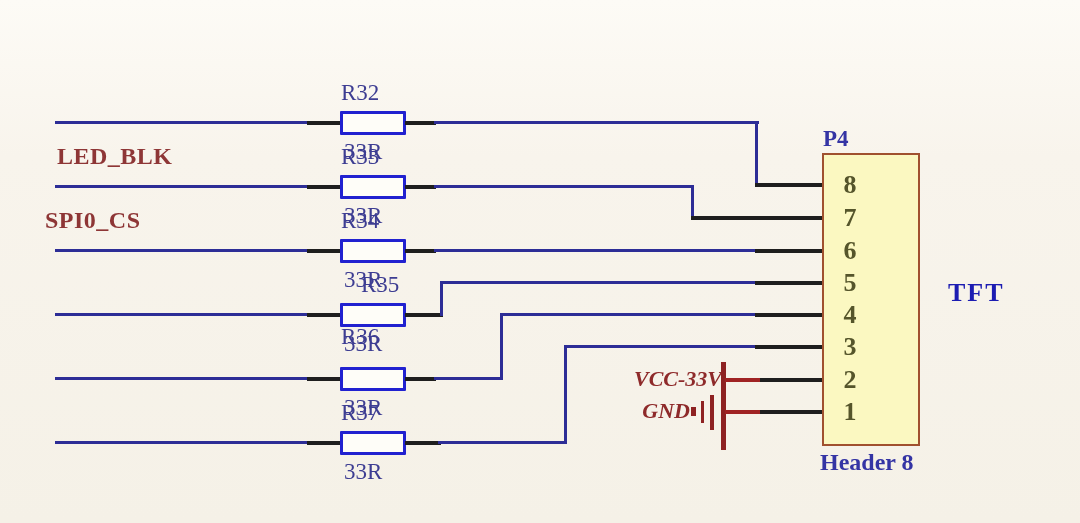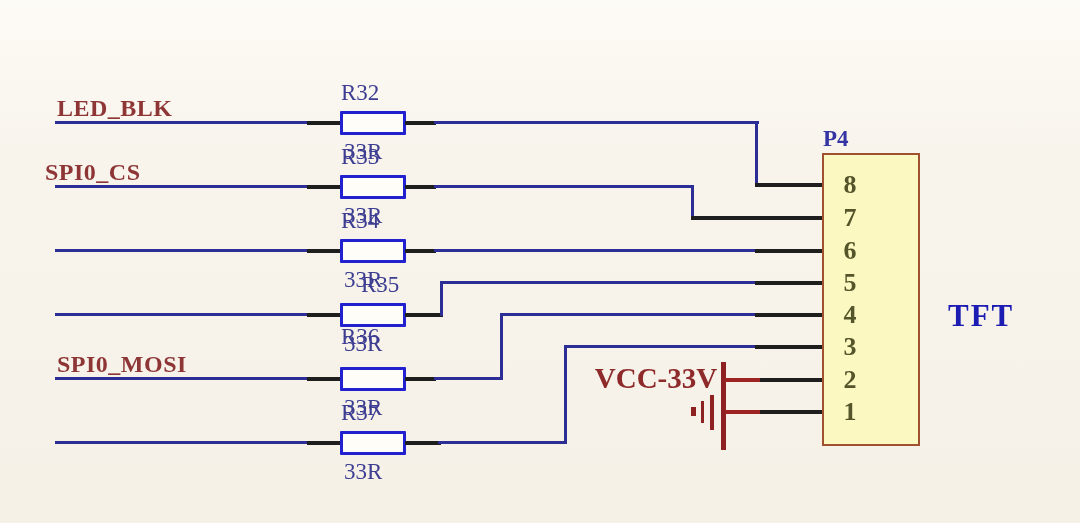--- a/index.html
+++ b/index.html
@@ -16,40 +16,40 @@
   .wk{background:#1e1e1e;height:4px;}
   .wr{background:#a02323;height:4px;}
   .brv{background:#8e2222;position:absolute;}
   .res{
     position:absolute;width:60px;height:18px;
     border:3px solid #2121d0;background:#fefdf8;border-radius:1px;
   }
   .netlbl{
     position:absolute;
     font-weight:bold;font-size:24px;line-height:26px;
-    color:#8e3636;letter-spacing:0.5px;white-space:nowrap;
+    color:#8e3636;letter-spacing:0.5px;white-space:nowrap;margin-top:48px;
   }
   .des,.val{
     position:absolute;
     font-weight:normal;font-size:23px;line-height:24px;
     color:#3d3d92;white-space:nowrap;
   }
   .pinnum{
     position:absolute;left:836px;width:28px;text-align:center;
     font-weight:bold;font-size:26px;line-height:30px;color:#55552b;
   }
   .hdrbox{
     position:absolute;left:822px;top:153px;width:94px;height:289px;
     background:#fbf8c1;border:2px solid #a0512f;
   }
   .blutxt{position:absolute;color:#3434a4;font-size:23px;font-weight:bold;line-height:25px;white-space:nowrap;}
-  .pwrtxt{position:absolute;color:#8e2a2a;font-size:29px;font-weight:bold;line-height:27px;text-align:center;white-space:nowrap;}
+  .pwrtxt{position:absolute;color:#8e2a2a;font-size:22px;font-weight:bold;line-height:27px;text-align:right;white-space:nowrap;font-style:italic;}
   .tft{
     position:absolute;left:948px;top:278px;
-    color:#1c1cb2;font-size:31px;font-weight:bold;letter-spacing:2px;margin-top:20px;
+    color:#1c1cb2;font-size:26px;font-weight:bold;letter-spacing:2px;
   }
 </style>
 </head>
 <body>
 
 <div class="stage">
 
   <div class="netlbl" style="left:57px;top:95px">LED_BLK</div>
   <div class="w wb" style="left:55px;top:121px;width:254px"></div>
   <div class="w wk" style="left:307px;top:121px;width:34px"></div>
@@ -84,21 +84,20 @@
   <div class="w wb" style="left:55px;top:313px;width:254px"></div>
   <div class="w wk" style="left:307px;top:313px;width:34px"></div>
   <div class="res" style="left:340px;top:303px"></div>
   <div class="w wk" style="left:405px;top:313px;width:38px"></div>
   <div class="w wbv" style="left:440px;top:281px;height:35px"></div>
   <div class="w wb" style="left:440px;top:281px;width:317px"></div>
   <div class="w wk" style="left:755px;top:281px;width:68px"></div>
   <div class="des" style="left:361px;top:273px">R35</div>
   <div class="val" style="left:344px;top:332px">33R</div>
 
-  <div class="netlbl" style="left:57px;top:351px">SPI0_MOSI</div>
   <div class="w wb" style="left:55px;top:377px;width:254px"></div>
   <div class="w wk" style="left:307px;top:377px;width:34px"></div>
   <div class="res" style="left:340px;top:367px"></div>
   <div class="w wk" style="left:405px;top:377px;width:31px"></div>
   <div class="w wb" style="left:434px;top:377px;width:69px"></div>
   <div class="w wbv" style="left:500px;top:313px;height:67px"></div>
   <div class="w wb" style="left:500px;top:313px;width:257px"></div>
   <div class="w wk" style="left:755px;top:313px;width:68px"></div>
   <div class="des" style="left:341px;top:325px">R36</div>
   <div class="val" style="left:344px;top:396px">33R</div>
@@ -108,35 +107,37 @@
   <div class="res" style="left:340px;top:431px"></div>
   <div class="w wk" style="left:405px;top:441px;width:36px"></div>
   <div class="w wb" style="left:438px;top:441px;width:129px"></div>
   <div class="w wbv" style="left:564px;top:345px;height:99px"></div>
   <div class="w wb" style="left:564px;top:345px;width:193px"></div>
   <div class="w wk" style="left:755px;top:345px;width:68px"></div>
   <div class="des" style="left:341px;top:401px">R37</div>
   <div class="val" style="left:344px;top:460px">33R</div>
 
   <div class="pwrtxt" style="left:590px;top:365px;width:132px">VCC-33V</div>
+  <div class="pwrtxt" style="left:590px;top:397px;width:100px">GND</div>
   <div class="brv" style="left:691px;top:407px;width:5px;height:9px"></div>
   <div class="brv" style="left:701px;top:401px;width:3px;height:22px"></div>
   <div class="brv" style="left:710px;top:395px;width:4px;height:35px"></div>
   <div class="brv" style="left:721px;top:362px;width:5px;height:88px"></div>
   <div class="w wr" style="left:725px;top:378px;width:38px"></div>
   <div class="w wk" style="left:760px;top:378px;width:63px"></div>
   <div class="w wr" style="left:725px;top:410px;width:38px"></div>
   <div class="w wk" style="left:760px;top:410px;width:63px"></div>
 
   <div class="blutxt" style="left:823px;top:126px">P4</div>
   <div class="hdrbox"></div>
   <div class="pinnum" style="top:170px">8</div>
   <div class="pinnum" style="top:203px">7</div>
   <div class="pinnum" style="top:236px">6</div>
   <div class="pinnum" style="top:268px">5</div>
   <div class="pinnum" style="top:300px">4</div>
   <div class="pinnum" style="top:332px">3</div>
   <div class="pinnum" style="top:365px">2</div>
   <div class="pinnum" style="top:397px">1</div>
+  <div class="blutxt" style="left:820px;top:450px;font-size:24px">Header 8</div>
 
   <div class="tft">TFT</div>
 
 </div>
 
 </body></html>

